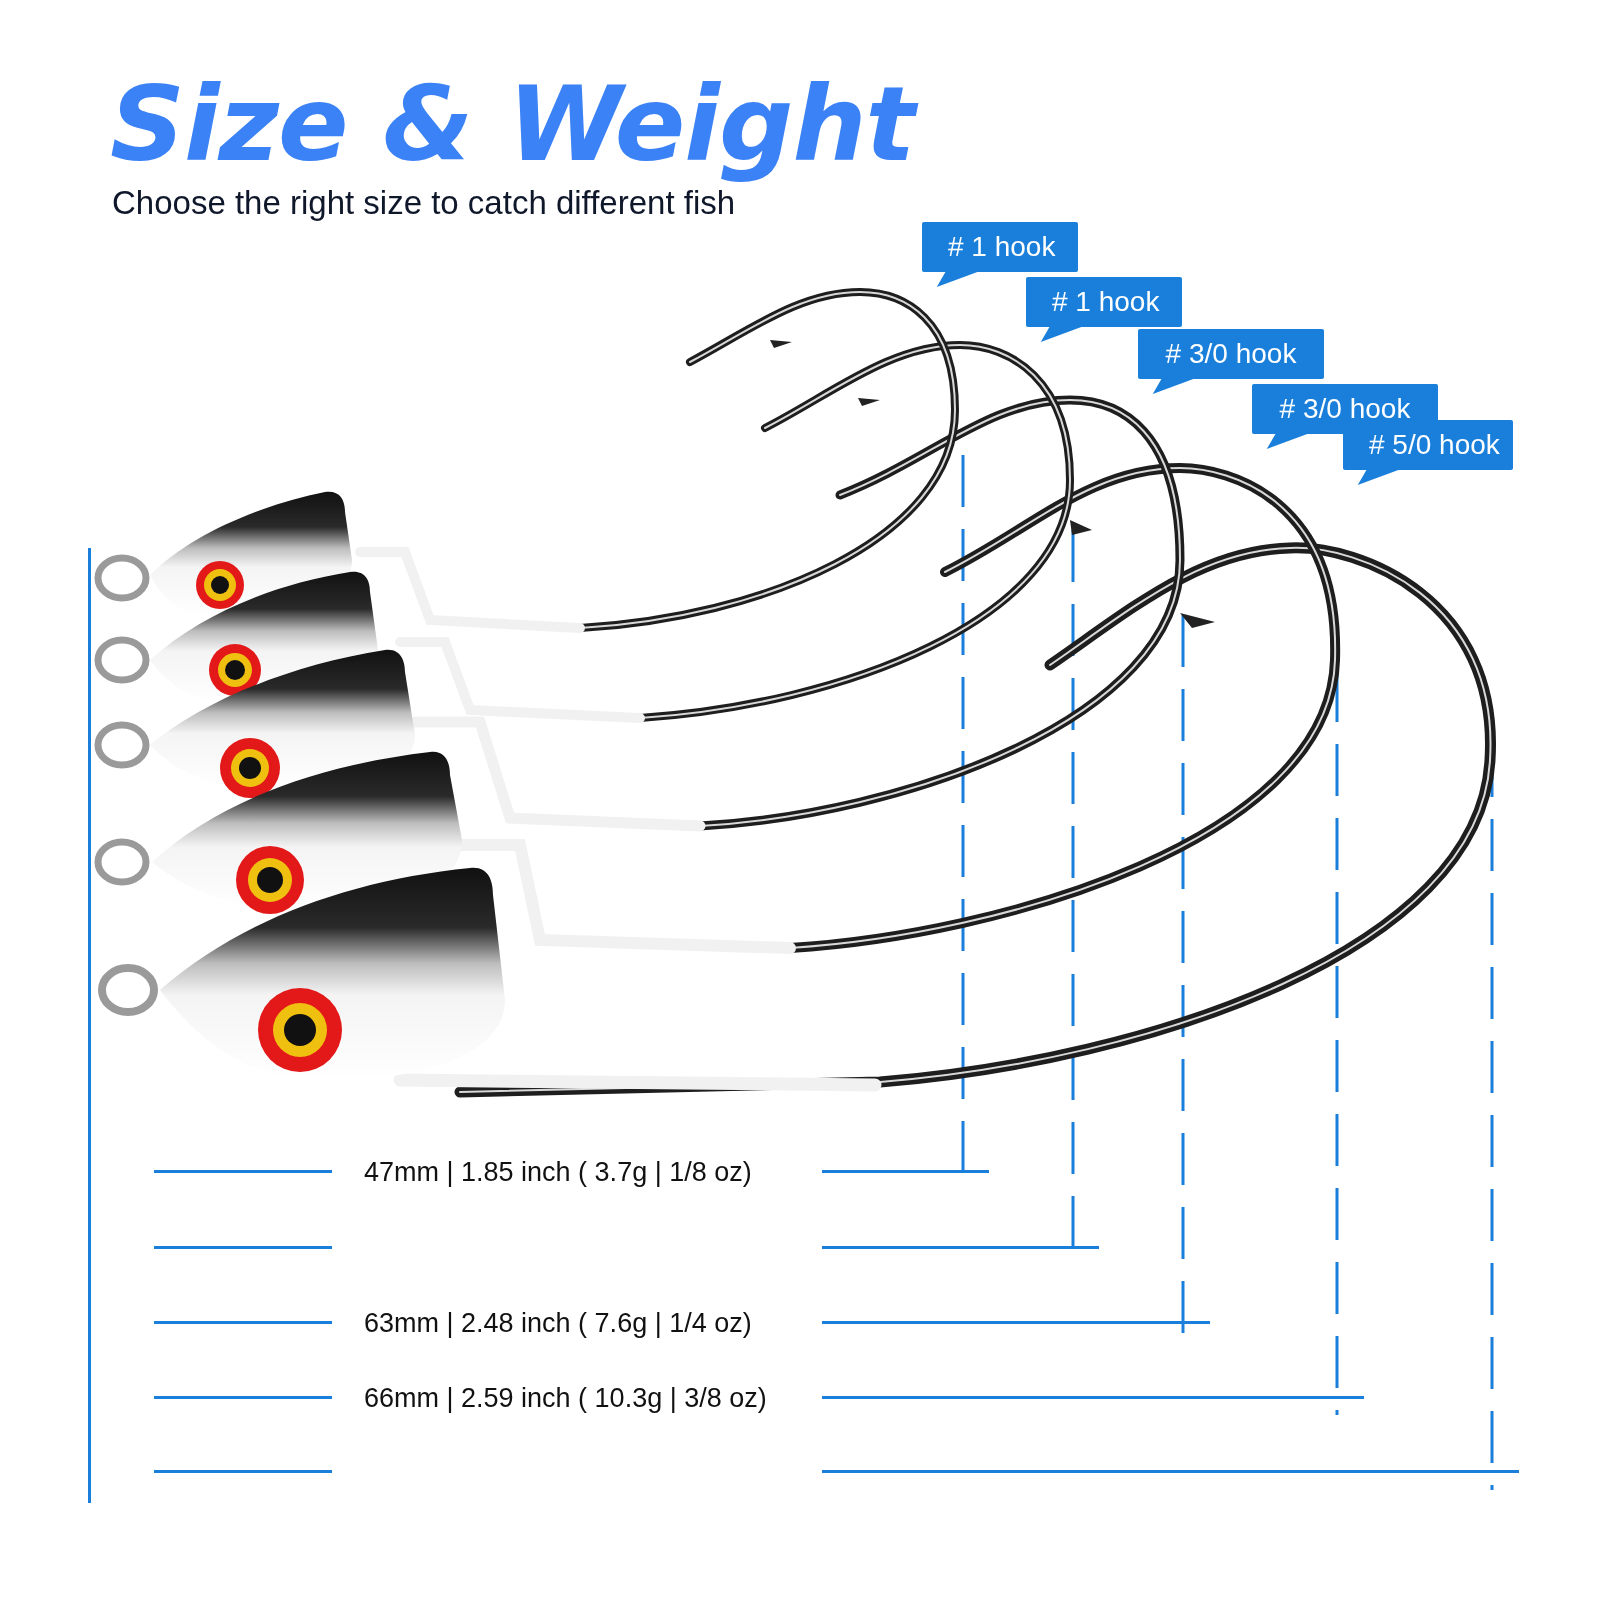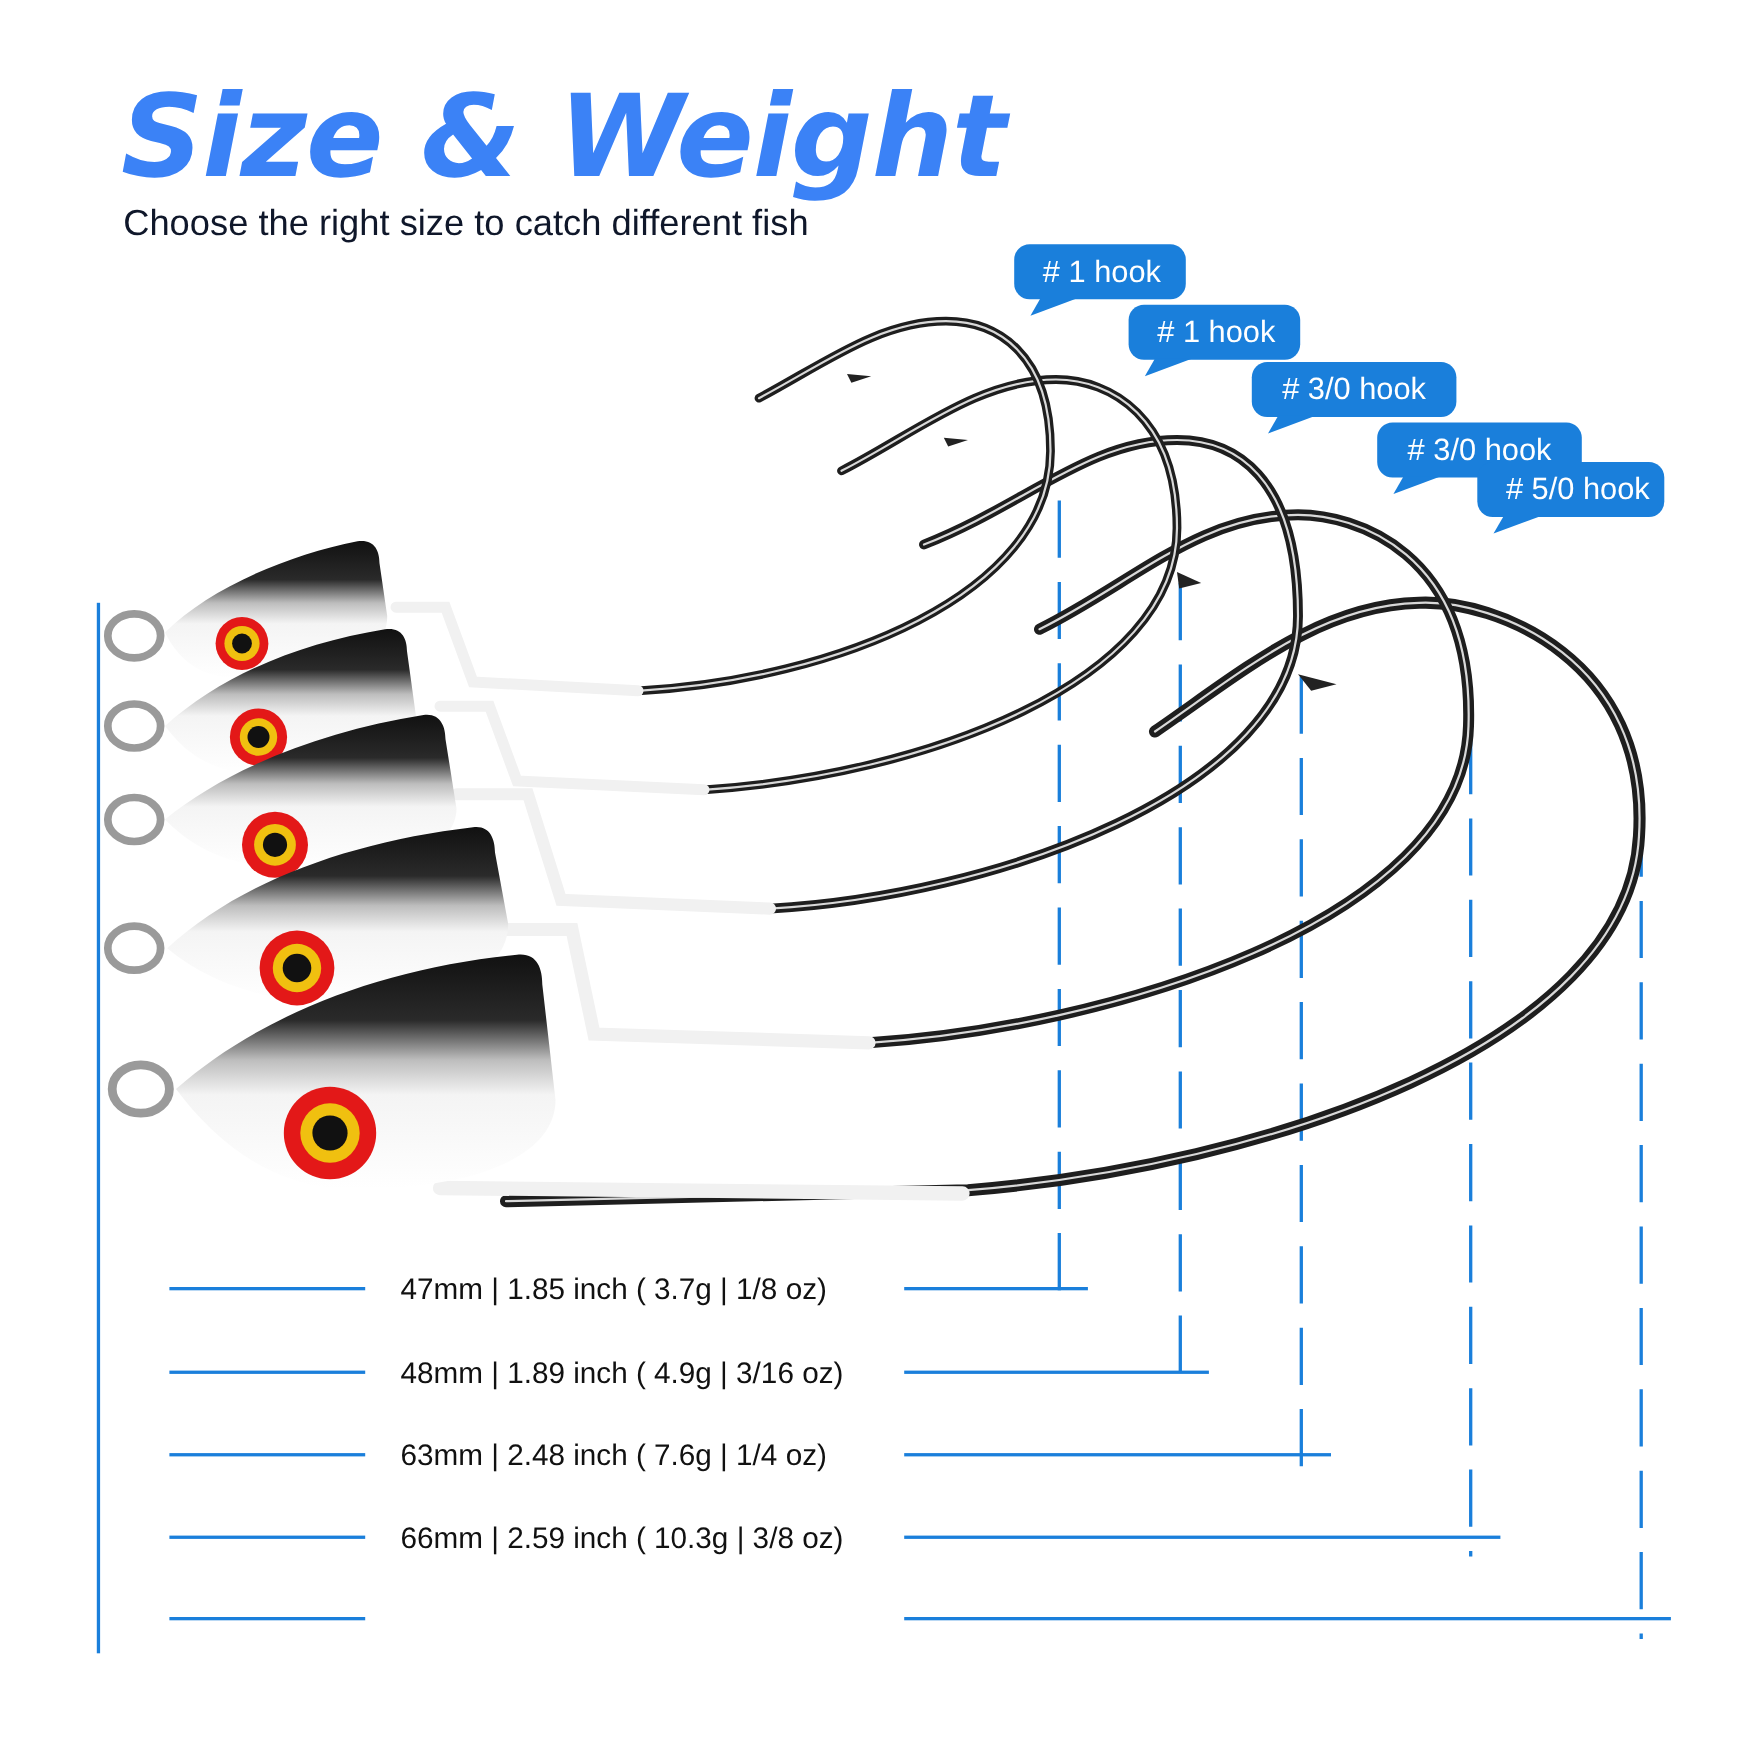--- a/index.html
+++ b/index.html
@@ -1,20 +1,20 @@
 <!DOCTYPE html>
 <html><head>
 <meta charset="utf-8">
 <style>
   html, body { margin: 0; padding: 0; background: #ffffff; }
   body { width: 1600px; height: 1600px; position: relative; overflow: hidden; font-family: "Liberation Sans", "DejaVu Sans", sans-serif; color: #111; }
   .title { position: absolute; left: 110px; top: 72px; font-size: 104px; font-weight: 700; letter-spacing: -1px; line-height: 1; color: #3b82f6; font-family: "DejaVu Sans", "Liberation Sans", sans-serif; font-style: italic; }
   .subtitle { position: absolute; left: 112px; top: 186px; font-size: 33px; font-weight: 400; color: #0f172a; line-height: 1; }
   .art { position: absolute; left: 0; top: 0; width: 1600px; height: 1600px; }
-  .callout { position: absolute; height: 50px; background: #1a7fdb; color: #fff; border-radius: 14px; font-size: 28px; line-height: 50px; text-align: center; padding: 0 26px; box-sizing: border-box; white-space: nowrap; }
+  .callout { position: absolute; height: 50px; background: #1a7fdb; color: #fff; border-radius: 2px; font-size: 28px; line-height: 50px; text-align: center; padding: 0 26px; box-sizing: border-box; white-space: nowrap; }
   .callout::after { content: ""; position: absolute; left: 24px; bottom: -15px; width: 0; height: 0; border-left: 0 solid transparent; border-right: 34px solid transparent; border-top: 16px solid #1a7fdb; transform: skewX(-30deg); transform-origin: top left; }
   .spec-row { position: absolute; left: 0; width: 1600px; height: 40px; margin-left: 44px; }
   .spec-left-line { position: absolute; left: 110px; width: 178px; height: 3px; background: #1a7fdb; top: 18px; }
   .spec-text { position: absolute; left: 320px; top: 0; font-size: 27px; line-height: 40px; color: #111; white-space: nowrap; }
   .spec-right-line { position: absolute; left: 778px; height: 3px; background: #1a7fdb; top: 18px; }
   .left-axis { position: absolute; left: 88px; top: 548px; width: 3px; height: 955px; background: #1a7fdb; }
 </style>
 </head>
 <body>
 
@@ -132,21 +132,20 @@
 <div class="left-axis"></div>
 
 <div>
   <div class="spec-row" style="top:1152px;">
     <div class="spec-left-line"></div>
     <div class="spec-text">47mm | 1.85 inch ( 3.7g | 1/8 oz)</div>
     <div class="spec-right-line" style="width:167px;"></div>
   </div>
   <div class="spec-row" style="top:1228px;">
     <div class="spec-left-line"></div>
-    <div class="spec-text">48mm | 1.89 inch ( 4.9g | 3/16 oz)</div>
     <div class="spec-right-line" style="width:277px;"></div>
   </div>
   <div class="spec-row" style="top:1303px;">
     <div class="spec-left-line"></div>
     <div class="spec-text">63mm | 2.48 inch ( 7.6g | 1/4 oz)</div>
     <div class="spec-right-line" style="width:388px;"></div>
   </div>
   <div class="spec-row" style="top:1378px;">
     <div class="spec-left-line"></div>
     <div class="spec-text">66mm | 2.59 inch ( 10.3g | 3/8 oz)</div>

